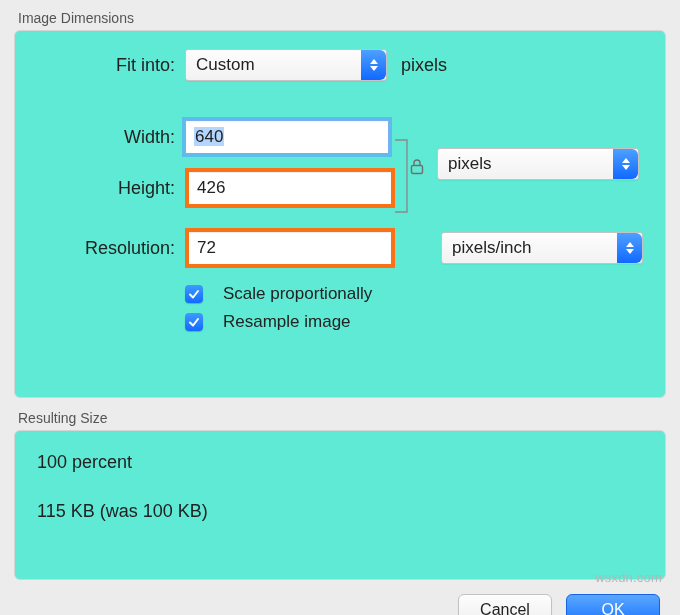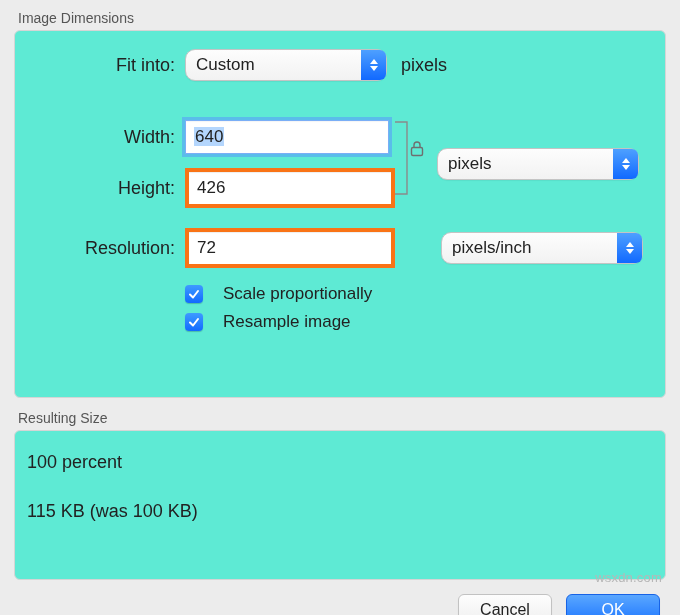--- a/index.html
+++ b/index.html
@@ -1,26 +1,26 @@
 <!DOCTYPE html>
 <html><head>
 <meta charset="utf-8">
 <style>
   html,body{margin:0;padding:0;width:680px;height:615px;background:#ececec;font-family:-apple-system,"Helvetica Neue",Helvetica,Arial,sans-serif;font-size:17px;color:#222;}
   .panel{padding:8px 14px 0 14px;}
   .group-title{color:#555;font-size:14px;margin:2px 0 4px 4px;}
   .group-box{background:#5eead4;border:1px solid #d5d5d5;border-radius:6px;padding:18px 22px 18px 22px;}
   #dim-box{height:330px;}
-  #res-box{height:112px;padding:18px 12px;}
+  #res-box{height:112px;padding:18px 22px;}
   .row{display:flex;align-items:center;margin-bottom:16px;}
   .label{width:138px;text-align:right;padding-right:10px;font-size:18px;color:#222;}
   .textfield{height:28px;width:186px;background:#fff;border:4px solid #f97316;border-radius:0;box-shadow:inset 0 1px 1px rgba(0,0,0,.07);padding:2px 8px;font-size:17px;line-height:28px;color:#222;}
   .textfield.focus{outline:none;border:1px solid #7aaef6;box-shadow:0 0 0 3px rgba(88,151,251,.55), inset 0 1px 1px rgba(0,0,0,.04);}
   .sel-text{background:#b4d6fd;padding:0 1px;}
-  .popup{position:relative;display:flex;align-items:center;background:linear-gradient(#fdfdfd,#f2f2f2);border:1px solid #c4c4c4;border-radius:10px;height:30px;box-shadow:0 1px 1px rgba(0,0,0,.05);}
+  .popup{position:relative;display:flex;align-items:center;background:linear-gradient(#fdfdfd,#f2f2f2);border:1px solid #c4c4c4;border-radius:3px;height:30px;box-shadow:0 1px 1px rgba(0,0,0,.05);}
   .popup.small{width:200px;}
   .popup .lbl{flex:1;padding:0 10px;font-size:17px;}
   .popup .arrows{width:25px;height:30px;border-top-right-radius:6px;border-bottom-right-radius:6px;background:linear-gradient(#4ea0ff,#1169ff);display:flex;flex-direction:column;align-items:center;justify-content:center;gap:2px;}
   .popup .arrows:before,.popup .arrows:after{content:"";width:0;height:0;border-left:4px solid transparent;border-right:4px solid transparent;}
   .popup .arrows:before{border-bottom:5px solid #fff;}
   .popup .arrows:after{border-top:5px solid #fff;}
   .unit-label{margin-left:14px;font-size:18px;}
   .bracket{position:relative;width:36px;height:70px;margin-left:-4px;}
   .bracket svg{position:absolute;left:0;top:-4px;}
   .lock{position:absolute;left:18px;top:24px;}
@@ -47,21 +47,21 @@
 
     <div class="row">
       <div class="label">Fit into:</div>
       <div class="popup small">
         <span class="lbl">Custom</span>
         <span class="arrows"></span>
       </div>
       <span class="unit-label">pixels</span>
     </div>
 
-    <div class="row" style="margin-bottom:0;align-items:flex-start;margin-top:39px;">
+    <div class="row" style="margin-bottom:0;align-items:flex-end;margin-top:39px;">
       <div style="display:flex;flex-direction:column;">
         <div style="display:flex;align-items:center;margin-bottom:14px;">
           <div class="label">Width:</div>
           <div class="textfield focus">
             <span class="sel-text">640</span>
           </div>
         </div>
         <div style="display:flex;align-items:center;">
           <div class="label">Height:</div>
           <div class="textfield">

